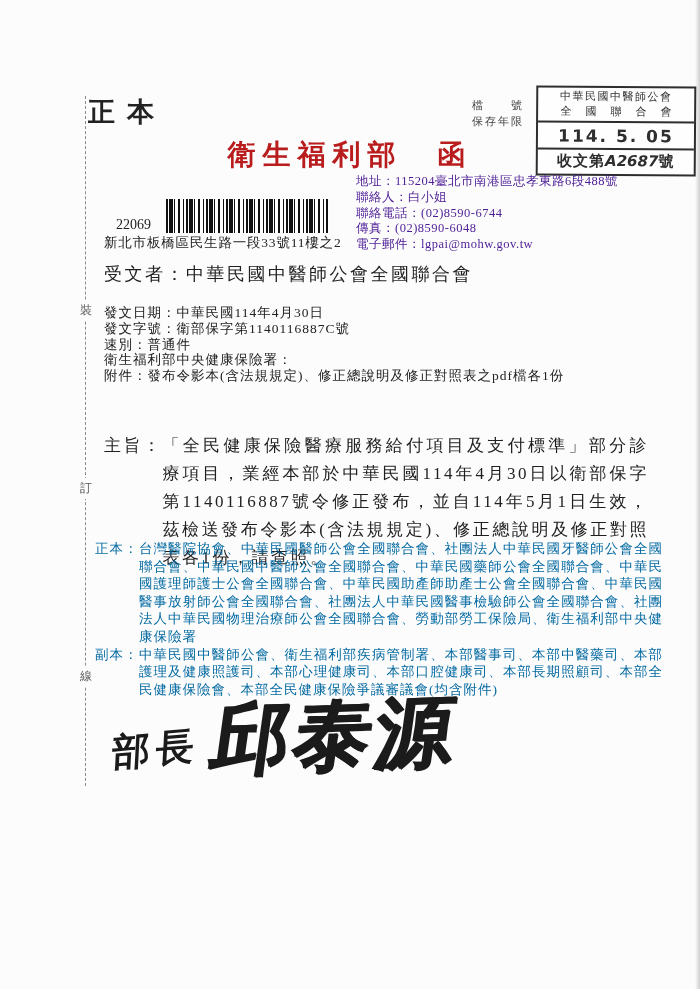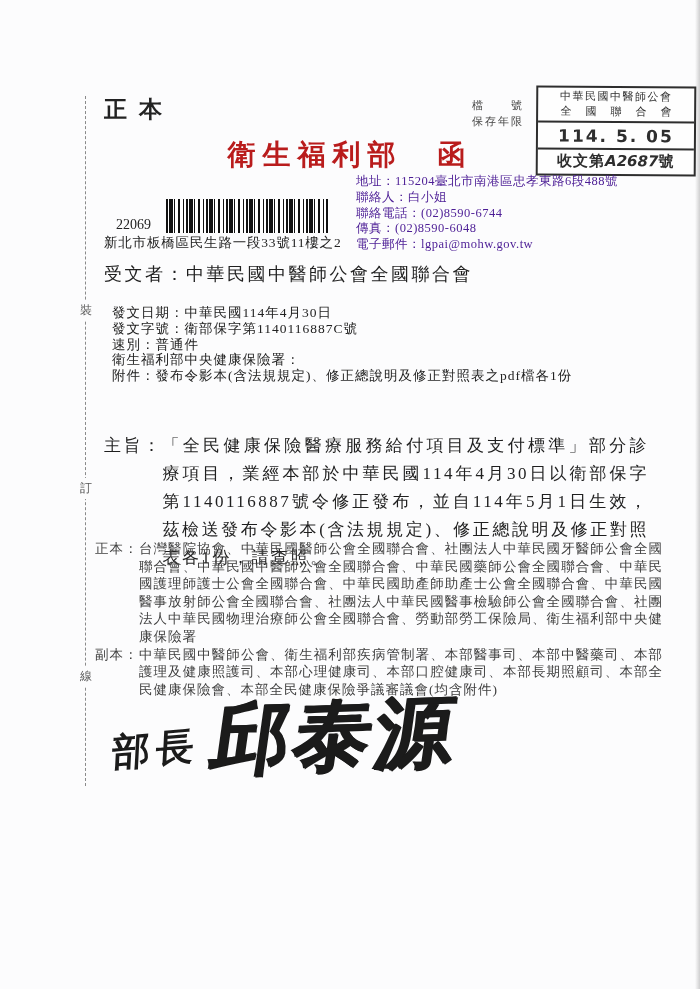--- a/index.html
+++ b/index.html
@@ -17,21 +17,21 @@
   .binding-line {
     position:absolute; left:85px; top:96px; height:690px; width:0;
     border-left:1px dashed #8a8a8a;
   }
   .binding-mark {
     position:absolute; left:79px; width:14px; text-align:center;
     font-size:12px; color:#555; background:#fcfcfd; padding:2px 0;
   }
   
   .copy-type {
-    position:absolute; left:104px; top:94px; font-size:23px;
+    position:absolute; left:88px; top:94px; font-size:27px;
     letter-spacing:12px; font-weight:600; color:#222;
   }
   .doc-title {
     position:absolute; left:0; top:136px; width:100%; text-align:center;
     font-size:28px; letter-spacing:7px; font-weight:600; color:#b91c1c;
   }
   
   .file-header {
     position:absolute; left:472px; top:97px; font-size:11px; color:#444;
     line-height:16px; letter-spacing:2px; text-align:justify; width:58px;
@@ -79,32 +79,32 @@
     position:absolute; left:104px; top:234px; font-size:13.5px;
     letter-spacing:0.8px; color:#222;
   }
   
   .recipient-line {
     position:absolute; left:104px; top:262px; font-size:18px;
     letter-spacing:2.5px; color:#1f1f1f;
   }
   
   .meta-block {
-    position:absolute; left:112px; top:305px; font-size:13.5px;
+    position:absolute; left:104px; top:305px; font-size:13.5px;
     line-height:15.8px; letter-spacing:1px; color:#222;
   }
   
   .subject-block {
     position:absolute; left:104px; top:401px; width:545px; display:flex;
     font-size:17px; line-height:28px; letter-spacing:2.5px; color:#1f1f1f;margin-top:31px;
   }
   .subject-label { flex:none; }
   .subject-text { flex:1; text-align:justify; }
   
-  .distribution { position:absolute; left:95px; top:540px; width:568px; color:#404040; }
+  .distribution { position:absolute; left:95px; top:540px; width:568px; color:#0369a1; }
   .dist-row { display:flex; font-size:13.5px; line-height:17.6px; letter-spacing:1px; }
   .dist-label { flex:none; width:44px; }
   .dist-text { flex:1; text-align:justify; }
   
   .signature {
     position:absolute; left:98px; top:684px; display:flex; align-items:center;
     color:#1b1b1b; white-space:nowrap;
   }
   .sig-title {
     font-size:38px; font-weight:800; letter-spacing:6px;

